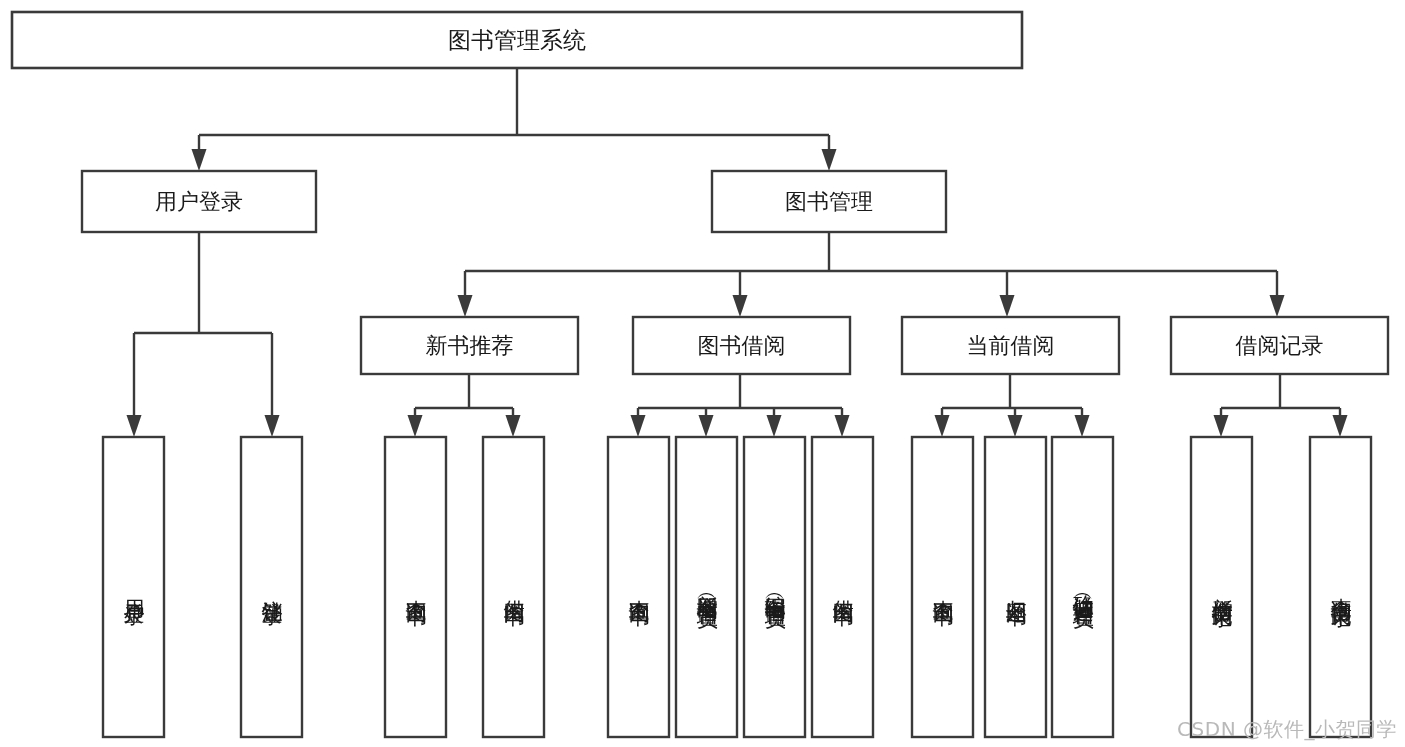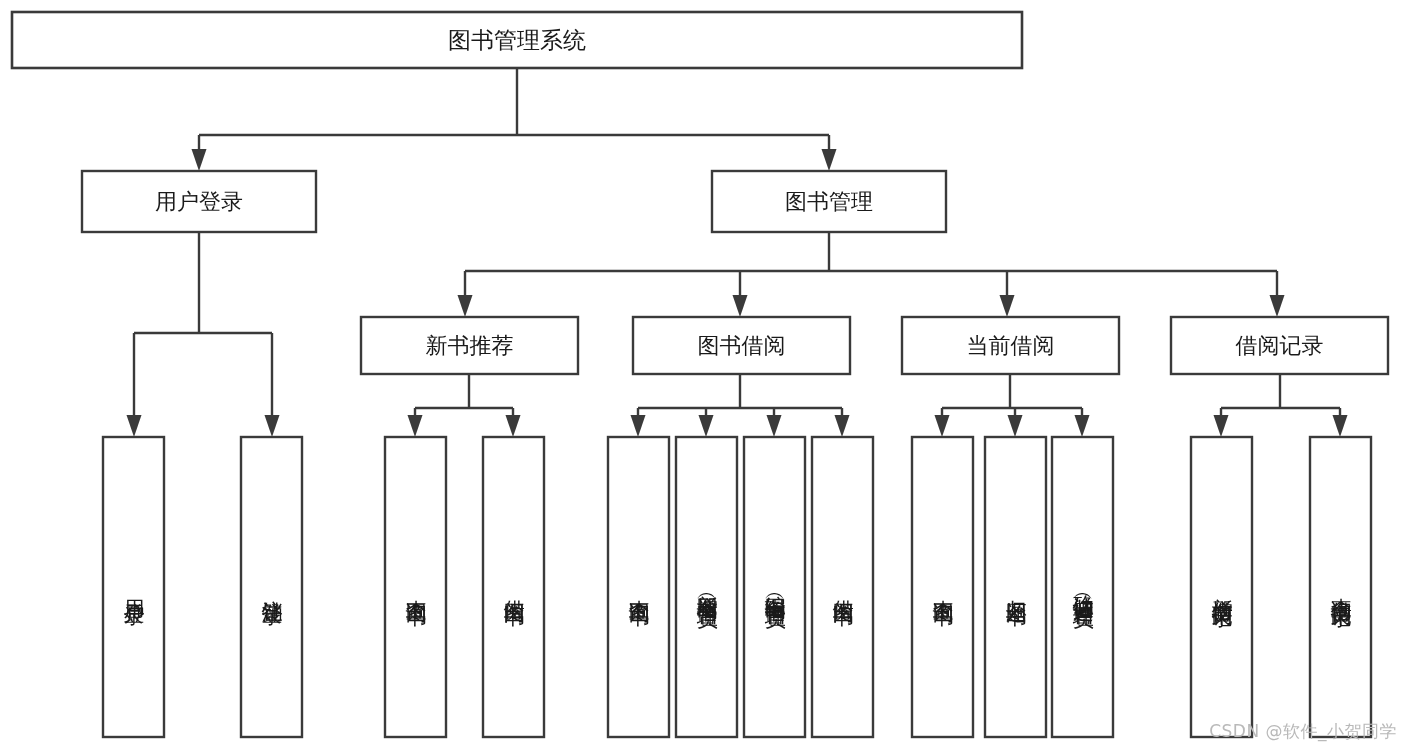--- a/index.html
+++ b/index.html
@@ -73,21 +73,21 @@
     line-height: 1.12;
     letter-spacing: 2px;
     color: #1a1a1a;
     white-space: nowrap;
   }
   .watermark {
     position: absolute;
     right: 8px;
     bottom: 4px;
     font-family: "DejaVu Sans", "Liberation Sans", sans-serif;
-    font-size: 17px;
+    font-size: 20px;
     color: #b9b9b9;
     letter-spacing: 0.5px;
     user-select: none;
   }
 </style>
 </head>
 <body>
 
 <div id="diagram-root">
   <svg id="diagram-svg" viewBox="0 0 1405 747" xmlns="http://www.w3.org/2000/svg">

